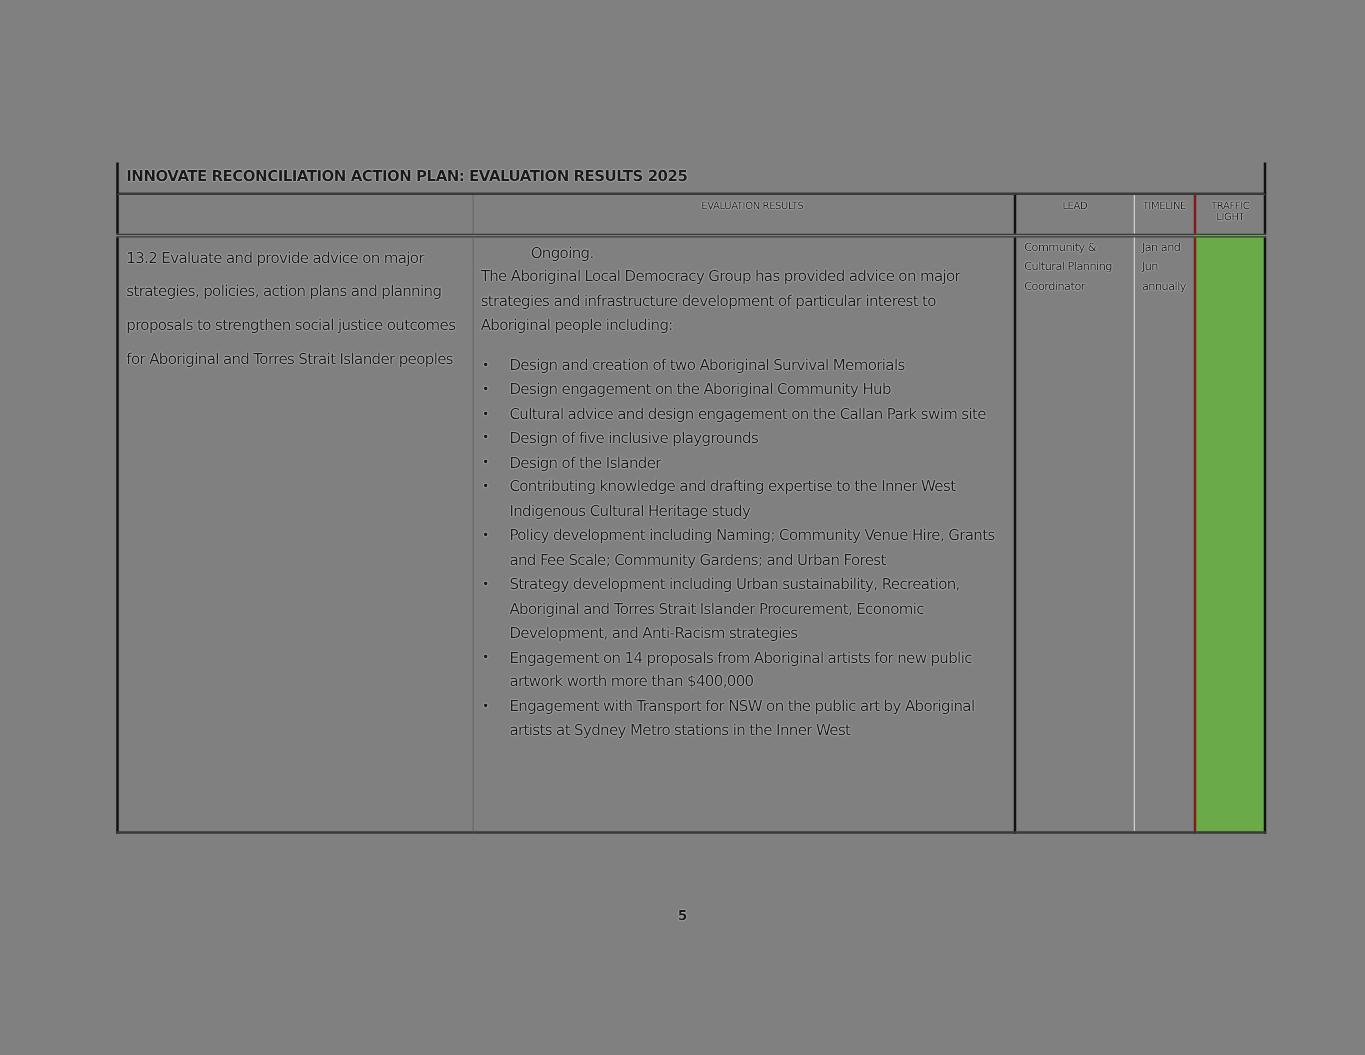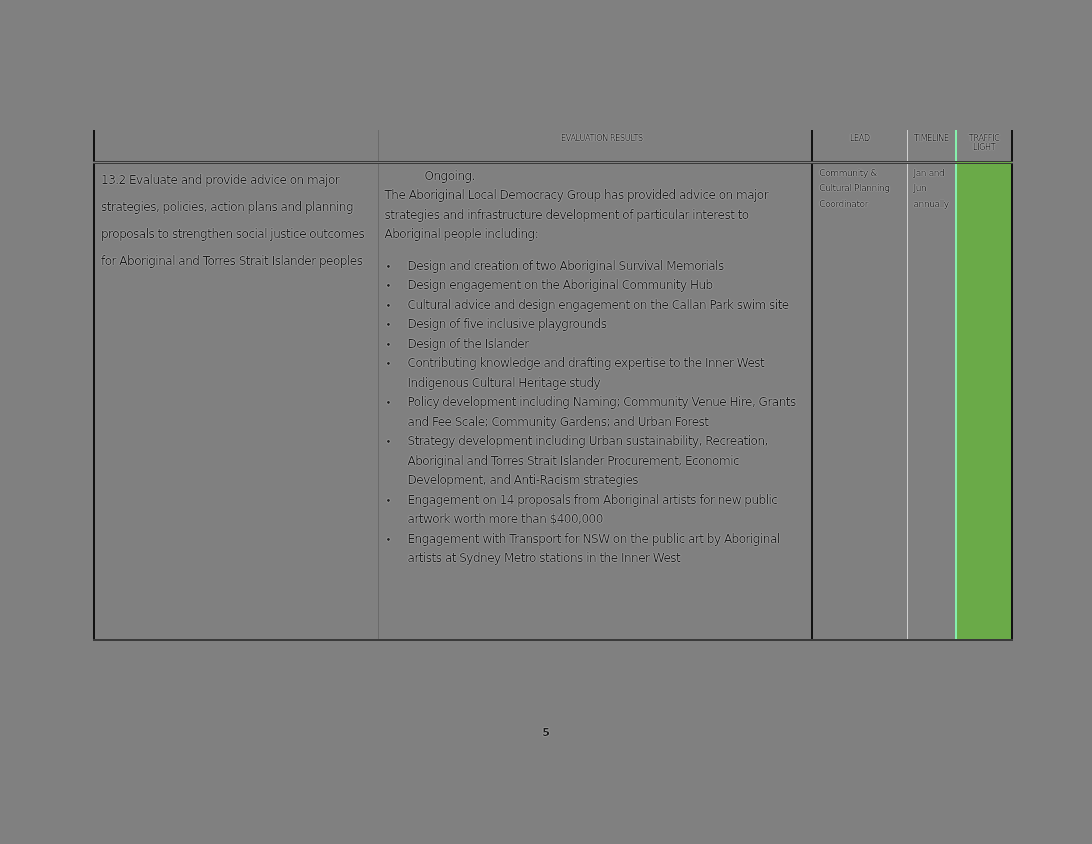--- a/index.html
+++ b/index.html
@@ -50,21 +50,21 @@
       font-size: 8px;
       font-weight: normal;
       text-align: center;
       padding-top: 4px;
       letter-spacing: -0.3px;
       border-bottom: 3px double #3a3a3a;
     }
     .col-action { width: 276px; border-left: 2px solid #111; border-right: 1px solid #6a6a6a; }
     .col-results { width: 422px; border-right: 2px solid #111; padding-left: 15px; }
     .col-lead { width: 92px; border-right: 1px solid #cfcfcf; }
-    .col-timeline { width: 48px; border-right: 2px solid #86efac; margin-left: 20px; }
+    .col-timeline { width: 48px; border-right: 2px solid #7f1d1d; margin-left: 20px; }
     .col-light { width: 54px; border-right: 2px solid #111; }
     thead th.col-light { border-right: 2px solid #111; }
     tbody td { border-bottom: 2px solid #3a3a3a; }
     td.action-cell {
       font-size: 12px;
       line-height: 27px;
       padding: 3px 6px 0 6px;
       letter-spacing: -0.5px;
       height: 478px;
     }
@@ -108,20 +108,21 @@
       top: 726px;
       text-align: center;
       font-size: 11px;
       font-weight: bold;
     }
   </style>
 </head>
 <body>
 
 <div class="page-frame">
+  <div class="title-bar halo">INNOVATE RECONCILIATION ACTION PLAN: EVALUATION RESULTS 2025</div>
 
   <table class="eval">
     <thead>
       <tr>
         <th class="col-action halo"></th>
         <th class="col-results halo">EVALUATION RESULTS</th>
         <th class="col-lead halo">LEAD</th>
         <th class="col-timeline halo">TIMELINE</th>
         <th class="col-light halo">TRAFFIC LIGHT</th>
       </tr>

